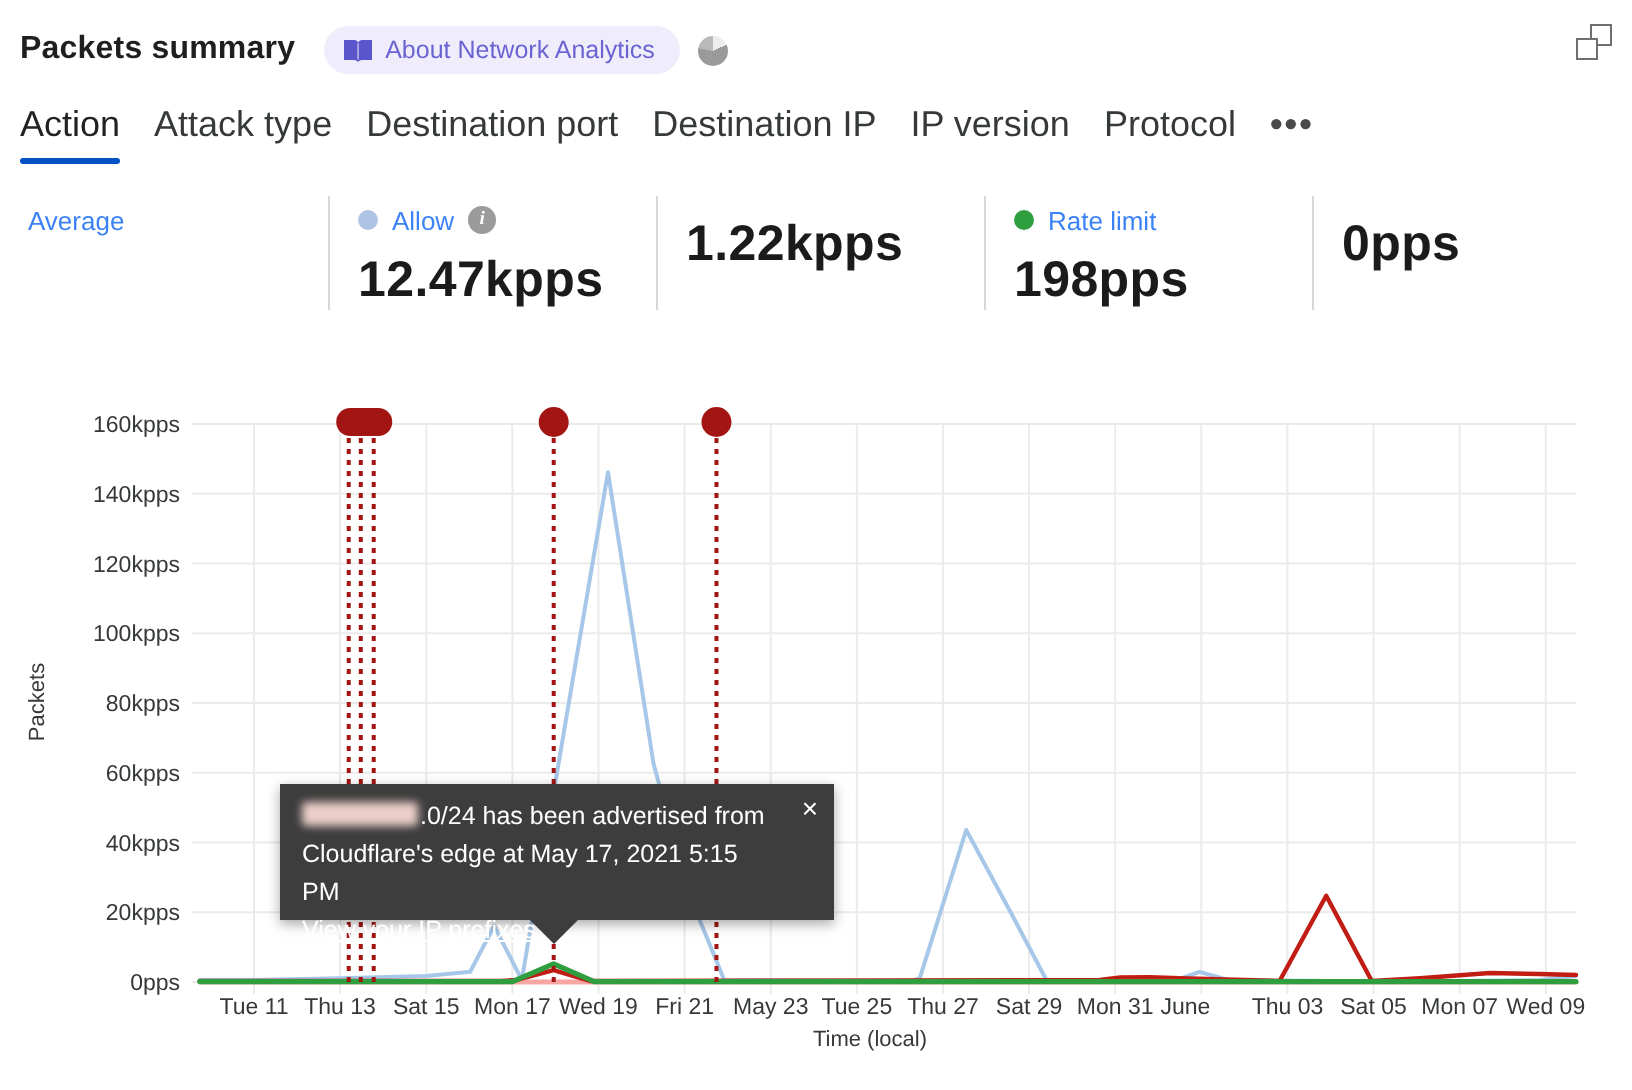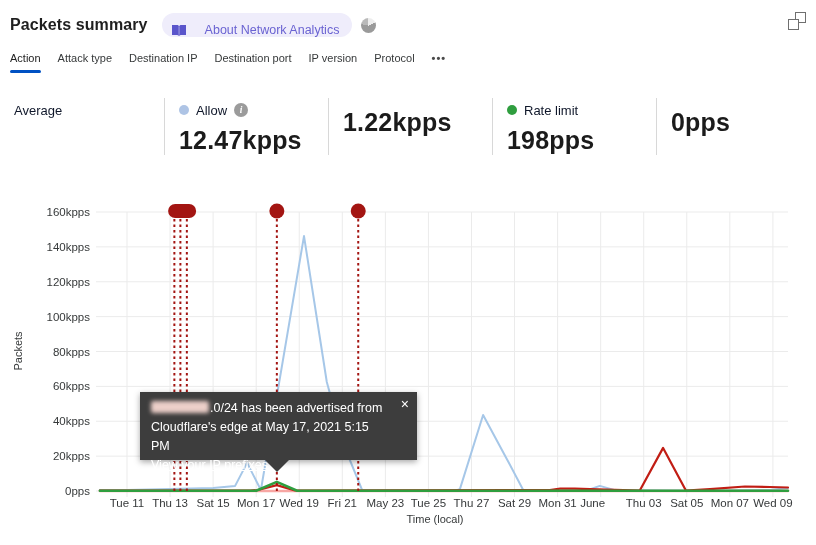--- a/index.html
+++ b/index.html
@@ -3,46 +3,46 @@
 <meta charset="utf-8">
 <style>
   * { margin:0; padding:0; box-sizing:border-box; }
   html,body { background:#fff; }
   body { font-family:"Liberation Sans","DejaVu Sans",sans-serif; color:#222; }
   #page { position:relative; width:816px; height:545px; background:#fff; overflow:hidden;text-decoration:underline; }
 
   
   .header { position:absolute; top:10px; left:10px; right:10px; height:30px; display:flex; align-items:center; }
   .page-title { font-size:16px; font-weight:bold; color:#1f1f1f; letter-spacing:.1px; }
-  .badge { display:inline-flex; align-items:flex-end; gap:18px; margin-left:14px; height:24px; padding:0 13px 0 9px; background:#efedfb; border-radius:13px; cursor:pointer; }
+  .badge { display:inline-flex; align-items:center; gap:6px; margin-left:14px; height:24px; padding:0 13px 0 9px; background:#efedfb; border-radius:13px; cursor:pointer; }
   .badge-label { font-size:12.5px; color:#6a63d2; }
   .pie-icon { width:15px; height:15px; margin-left:9px; border-radius:50%; background:conic-gradient(#ededed 0 18%, #9a9a9a 18% 78%, #b9b9b9 78% 100%); cursor:pointer; }
   .win-icon { position:absolute; right:0px; top:2px; width:18px; height:18px; cursor:pointer; }
   .win-icon .back { position:absolute; right:0; top:0; width:11px; height:11px; border:1.6px solid #6f6f6f; background:#fff; }
   .win-icon .front { position:absolute; left:0; bottom:0; width:11px; height:11px; border:1.6px solid #6f6f6f; background:#fff; }
 
   
   .tabs { position:absolute; top:52px; left:10px; display:flex; gap:17px; align-items:flex-start; }
-  .tab { font-size:11px; color:#36393a; padding-bottom:9px; cursor:pointer; position:relative; white-space:nowrap; }
+  .tab { font-size:18px; color:#36393a; padding-bottom:9px; cursor:pointer; position:relative; white-space:nowrap; }
   .tab.active { color:#222; }
   .tab.active::after { content:""; position:absolute; left:0; right:0; bottom:0; height:3px; background:#0051c3; border-radius:2px; }
   .tab.more { font-weight:bold; letter-spacing:1px; color:#4a4a4a; }
 
   .annotations-toggle { position:absolute; top:50px; right:14px; display:flex; align-items:center; gap:9px; }
   .annotations-label { font-size:13.5px; color:#222; }
   .toggle { position:relative; width:46px; height:25px; border-radius:13px; background:#3fa160; border:1px solid #31864e; cursor:pointer; }
   .toggle .knob { position:absolute; right:0px; top:0px; width:23px; height:23px; border-radius:50%; background:#fff; border:1px solid #9a9a9a; }
 
   
   .stats { position:absolute; top:98px; left:0; display:flex; }
   .stat { width:164px; padding:3px 8px 0 14px; }
   .stat + .stat { border-left:1px solid #d8d8d8; }
   .stat-head { display:flex; align-items:center; gap:7px; height:18px; }
   .stat-dot { width:10px; height:10px; border-radius:50%; flex:0 0 auto; }
-  .stat-label { font-size:13px; color:#0f172a; }
+  .stat-label { font-size:13px; color:#3b82f6; }
   .info-icon { width:14px; height:14px; border-radius:50%; background:#9b9b9b; color:#fff; font-size:9.5px; font-weight:bold; display:flex; align-items:center; justify-content:center; cursor:pointer; font-family:"Liberation Serif",serif; font-style:italic; }
   .stat-value { margin-top:7px; font-size:25px; font-weight:600; color:#1b1b1b; letter-spacing:.2px; }
 
   
   #chart { position:absolute; top:190px; left:0; }
   svg text { font-family:"Liberation Sans","DejaVu Sans",sans-serif; fill:#36393a; }
 
   
   .tooltip { position:absolute; left:140px; top:392px; width:277px; height:68px; background:#3d3d3d; color:#fff; font-size:12.5px; line-height:19px; padding:7px 26px 6px 11px; box-shadow:0 2px 6px rgba(0,0,0,.35); z-index:5; }
   .tooltip .redacted { display:inline-block; width:58px; height:12px; border-radius:2px; background:#eccfc9; filter:blur(2px); vertical-align:-1px; margin-right:1px; }
@@ -69,22 +69,22 @@
     <span class="pie-icon"></span>
     <span class="win-icon">
         <span class="back"></span>
         <span class="front"></span>
       </span>
   </div>
 
   <div class="tabs" id="tabs">
       <span class="tab active">Action</span>
       <span class="tab">Attack type</span>
+      <span class="tab">Destination port</span>
       <span class="tab">Destination IP</span>
-      <span class="tab">Destination port</span>
       <span class="tab">IP version</span>
       <span class="tab">Protocol</span>
       <span class="tab more">•••</span>
     </div>
 
 
   <div class="stats" id="stats">
       <div class="stat">
         <div class="stat-head">
           <span class="stat-label">Average</span>

